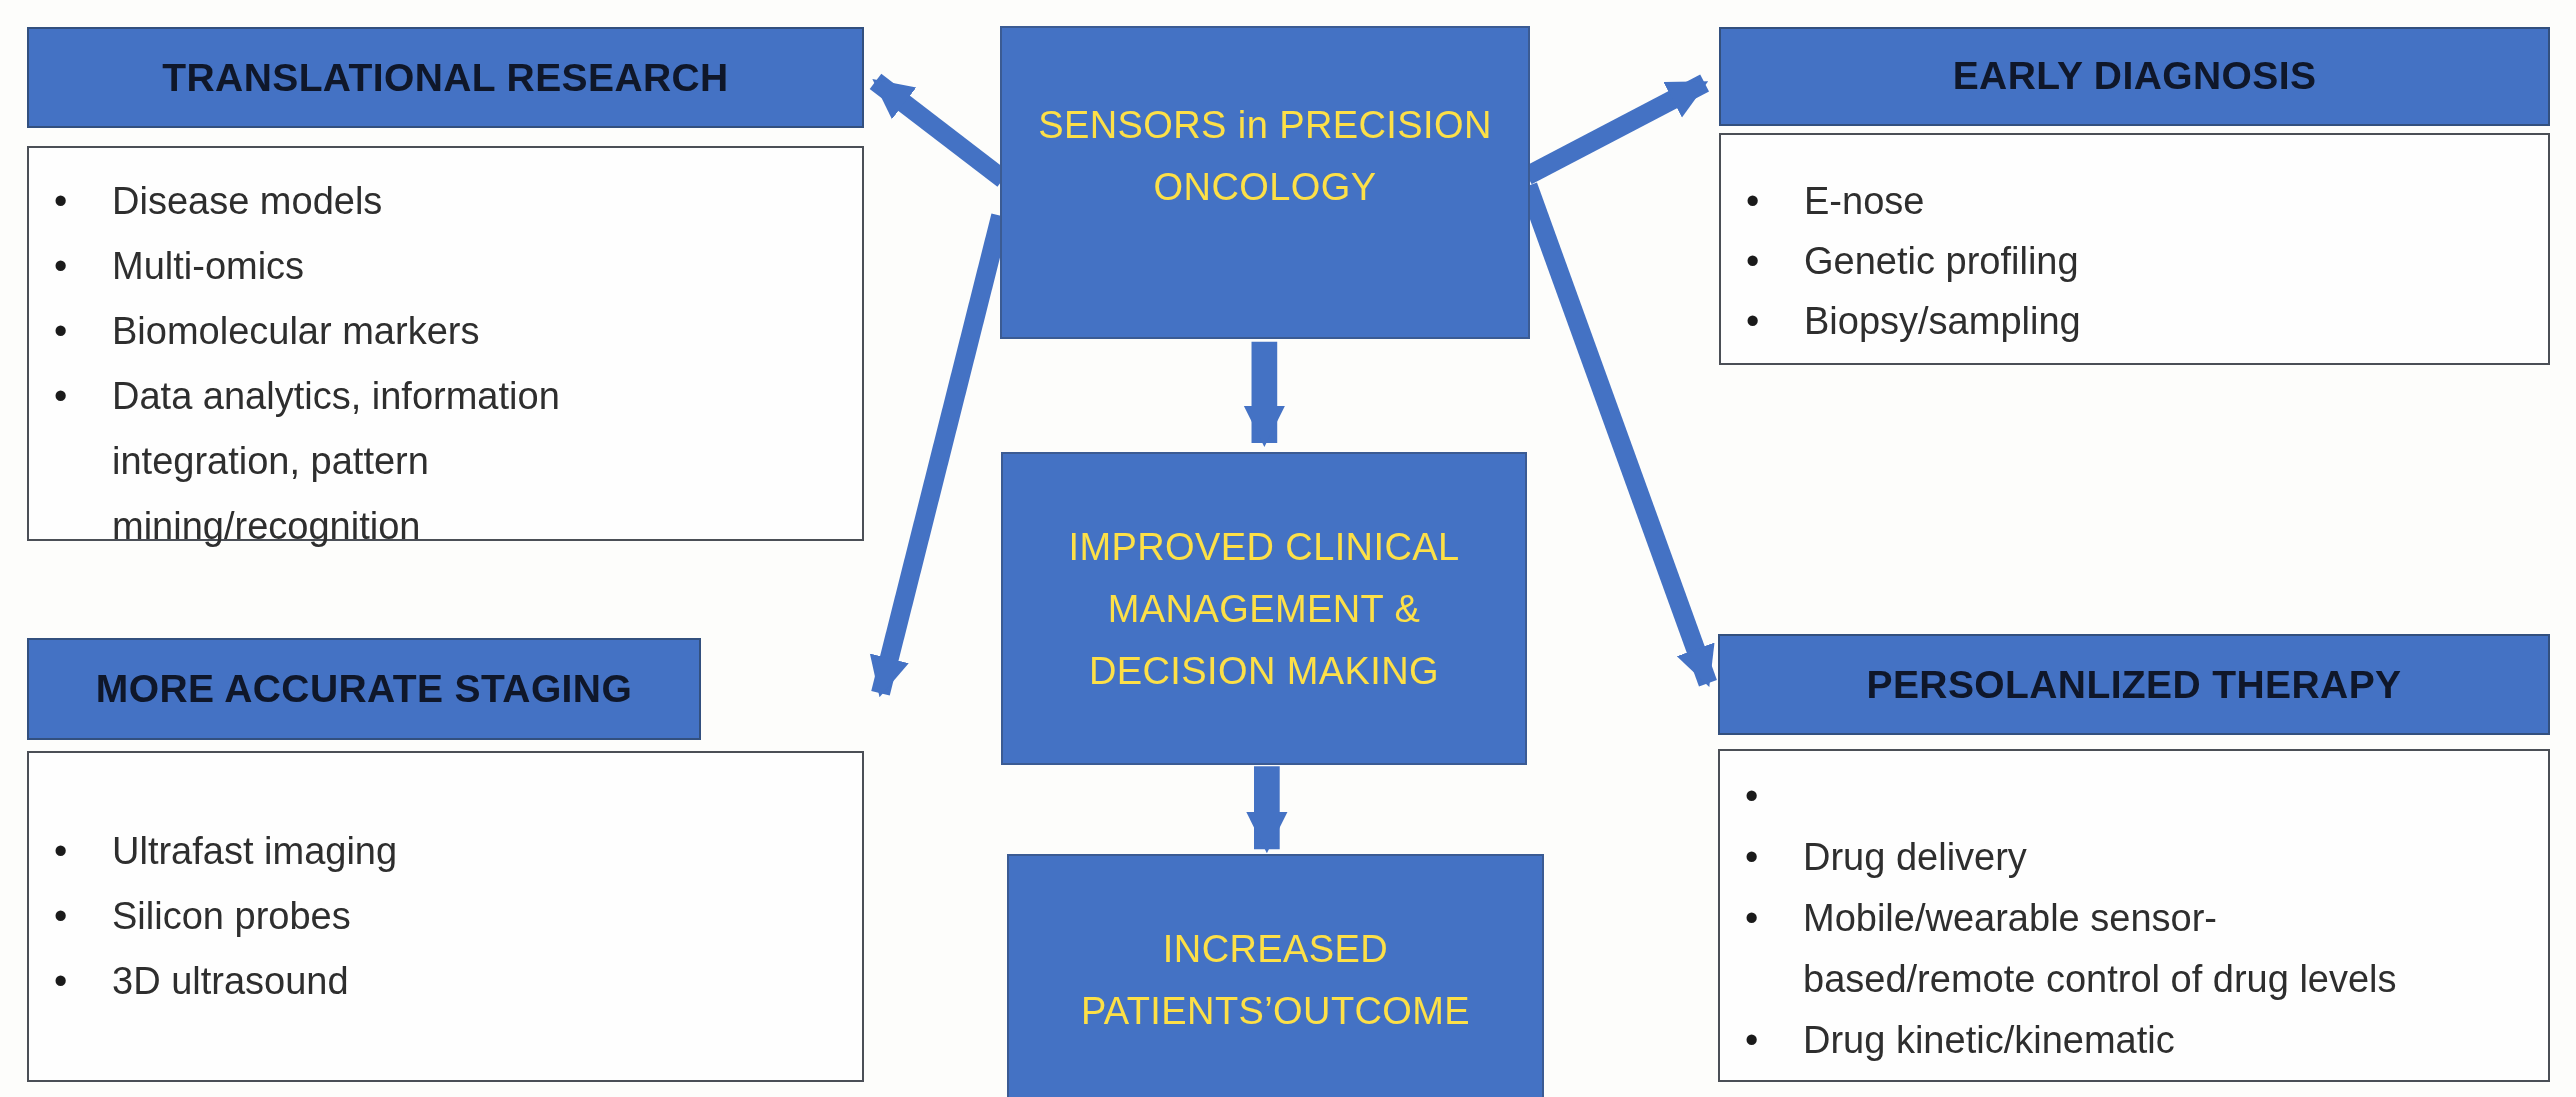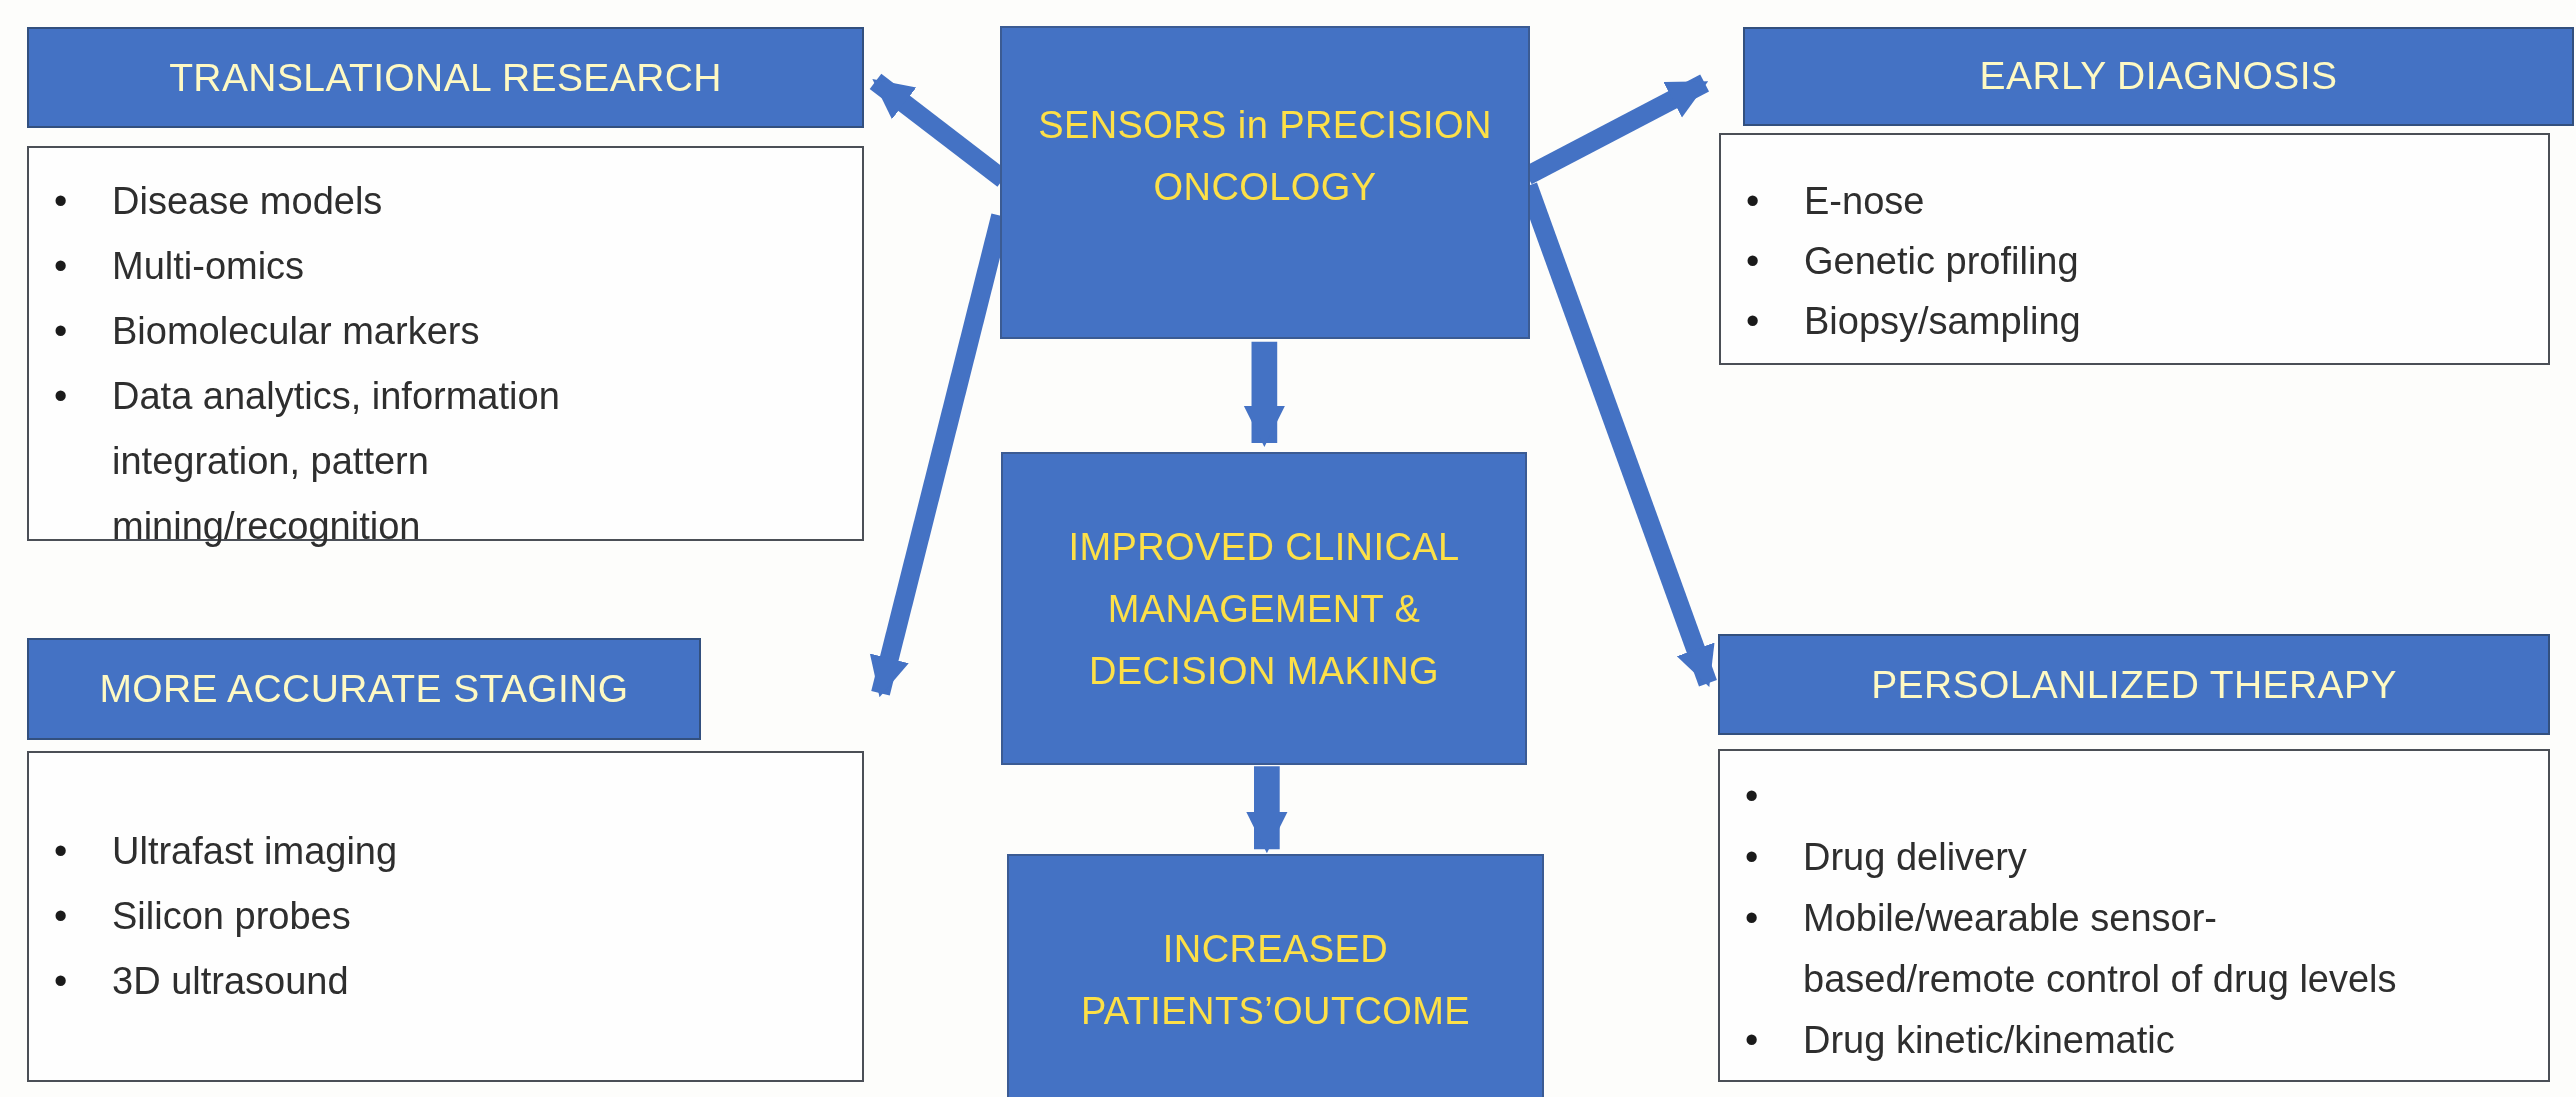--- a/index.html
+++ b/index.html
@@ -8,25 +8,26 @@
     width:2576px;height:1098px;
     background:#fdfdfb;
     font-family:"Liberation Sans", sans-serif;
     overflow:hidden;
   }
   .hdr{
     position:absolute;
     background:#4472C4;
     border:2.5px solid #33507e;
     box-sizing:border-box;
-    color:#fef9c3;
+    color:#0f172a;
     font-size:39px;
     display:flex;align-items:center;justify-content:center;
     white-space:nowrap;
     letter-spacing:0.4px;
+    font-weight:bold;
   }
   .cbox{
     position:absolute;
     background:#4472C4;
     border:2.5px solid #3b5b93;
     box-sizing:border-box;
     color:#fde047;
     font-size:38px;
     line-height:62px;
     text-align:center;
@@ -104,21 +105,21 @@
       </li>
       <li>
         <span class="bullet">•</span>
         <span class="li-text">Data analytics, information
 integration, pattern
 mining/recognition</span>
       </li>
     </ul>
   </div>
 
-  <div class="hdr" id="hdr-tr" style="left:1719px;top:26.5px;width:831px;height:99px;margin-left:24px;">EARLY DIAGNOSIS</div>
+  <div class="hdr" id="hdr-tr" style="left:1719px;top:26.5px;width:831px;height:99px;">EARLY DIAGNOSIS</div>
 
   <div class="panel" id="panel-tr" style="left:1719px;top:133px;width:831px;height:232px;">
     <ul>
       <li>
         <span class="bullet">•</span>
         <span class="li-text">E-nose</span>
       </li>
       <li>
         <span class="bullet">•</span>
         <span class="li-text">Genetic profiling</span>

